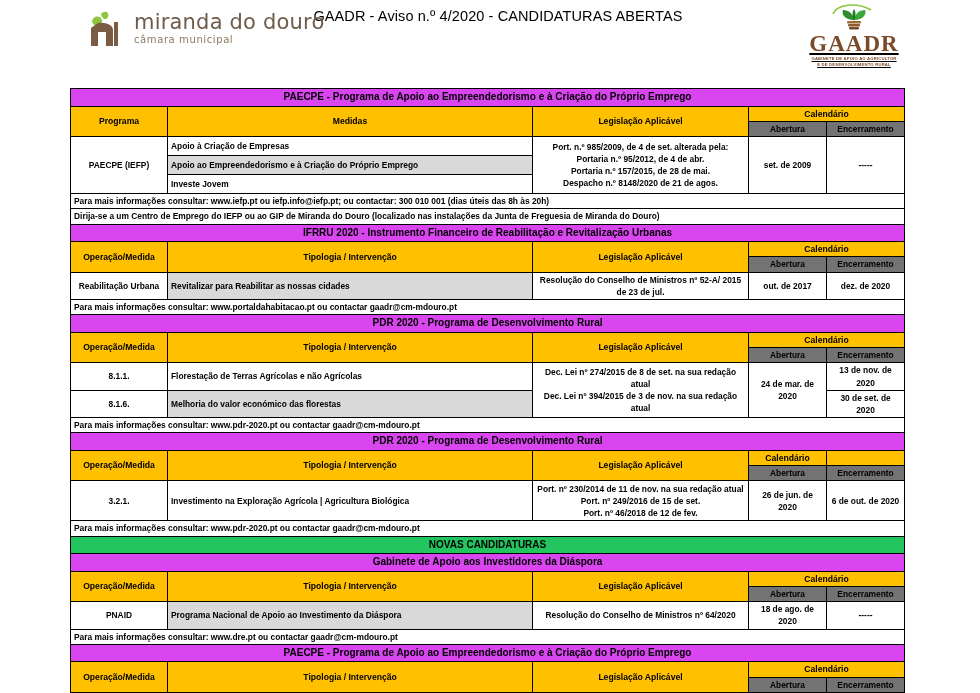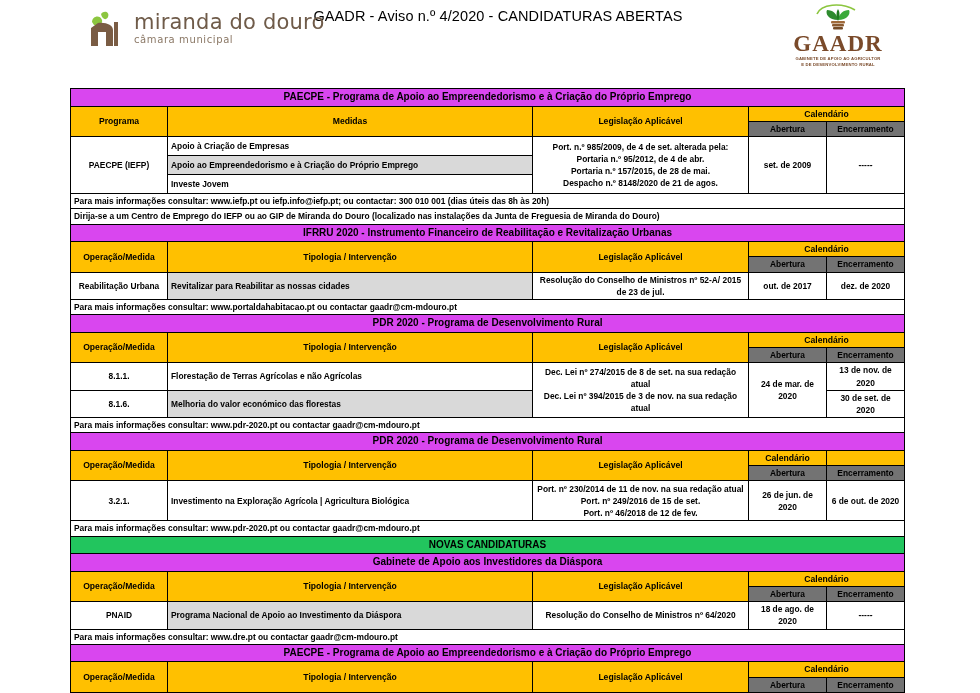--- a/index.html
+++ b/index.html
@@ -13,21 +13,21 @@
   .page{position:relative;width:980px;height:693px;}
 
   
   .header{position:relative;height:60px;padding-left:16px;}
   .logo-md{position:absolute;left:86px;top:6px;display:flex;align-items:flex-start;}
   .logo-md .mark{position:relative;width:44px;height:40px;margin-right:4px;}
   .logo-md .txt{line-height:1;padding-top:6px;}
   .logo-md .txt .l1{font-size:21px;color:#6f5b49;font-family:"DejaVu Sans",sans-serif;letter-spacing:.2px;}
   .logo-md .txt .l2{font-size:10px;color:#8b7866;font-family:"DejaVu Sans",sans-serif;letter-spacing:.6px;margin-top:2px;}
 
-  .logo-gaadr{position:absolute;right:62px;top:2px;text-align:center;width:160px;}
+  .logo-gaadr{position:absolute;right:46px;top:2px;text-align:center;width:160px;text-decoration:underline;}
   .logo-gaadr .plant{height:30px;position:relative;}
   .logo-gaadr .name{font-family:"Liberation Serif",serif;font-weight:bold;font-size:23px;color:#7a4a2a;letter-spacing:1px;line-height:1;}
   .logo-gaadr .sub{font-size:4.2px;color:#7a4a2a;font-weight:bold;letter-spacing:.2px;line-height:1.5;margin-top:1px;}
 
   .doc-title{
     text-align:center;font-weight:normal;font-size:14.5px;
     margin:0;padding-top:8px;letter-spacing:.1px;
   }
 
   

